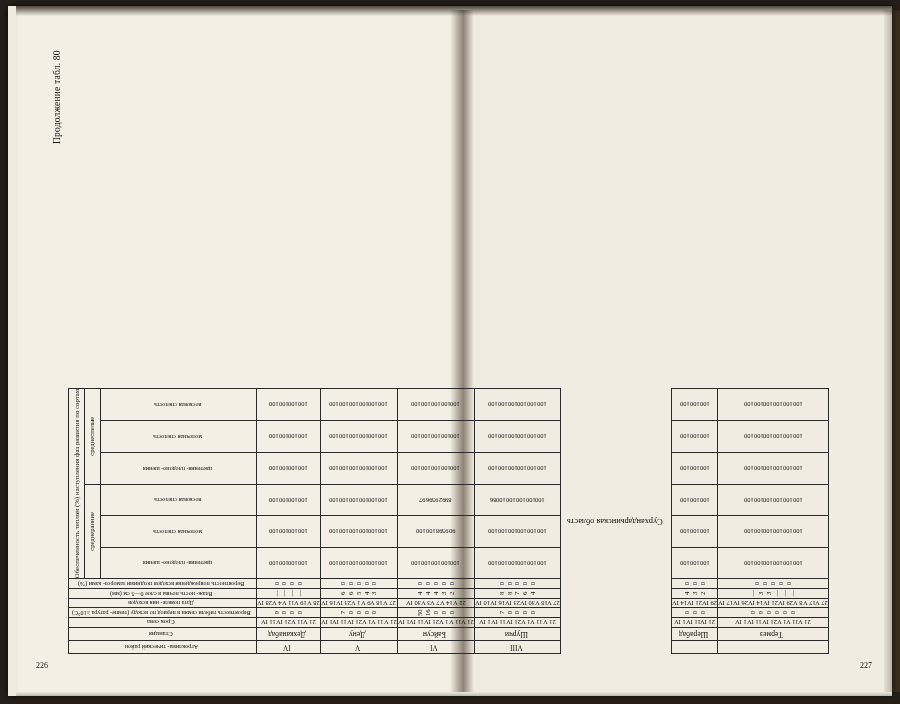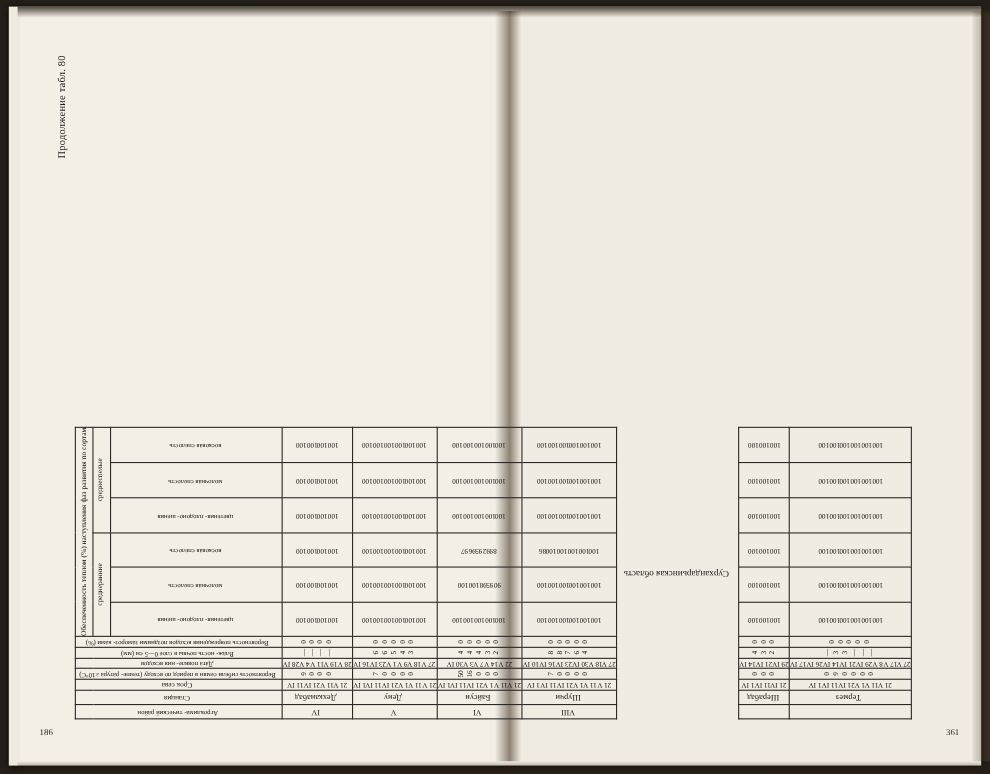--- a/index.html
+++ b/index.html
@@ -128,22 +128,22 @@
   <div class="book">
     <div class="page-left"></div>
     <div class="page-right"></div>
     <div class="gutter"></div>
     <div class="edge-right"></div>
     <div class="edge-top"></div>
     <div class="edge-bottom"></div>
 
     <div class="cont-title">Продолжение табл. 80</div>
 
-    <div class="pg pg-left">186</div>
-    <div class="pg pg-right">361</div>
+    <div class="pg pg-left">226</div>
+    <div class="pg pg-right">227</div>
 
     <div id="tableWrap">
       <table class="main">
         <thead>
           <tr>
             <th rowspan="3"><span class="vtext small">Агроклима-
 тический район</span></th>
             <th rowspan="3"><span class="vtext">Станция</span></th>
             <th rowspan="3"><span class="vtext">Срок сева</span></th>
             <th rowspan="3"><span class="vtext small">Вероятность гибели семян в период по всходу (темпе-

